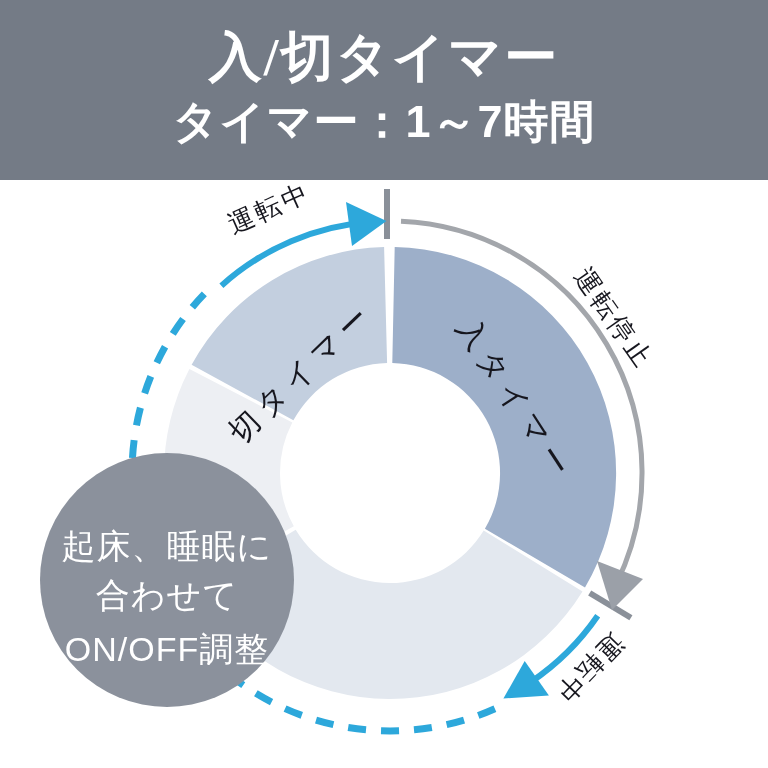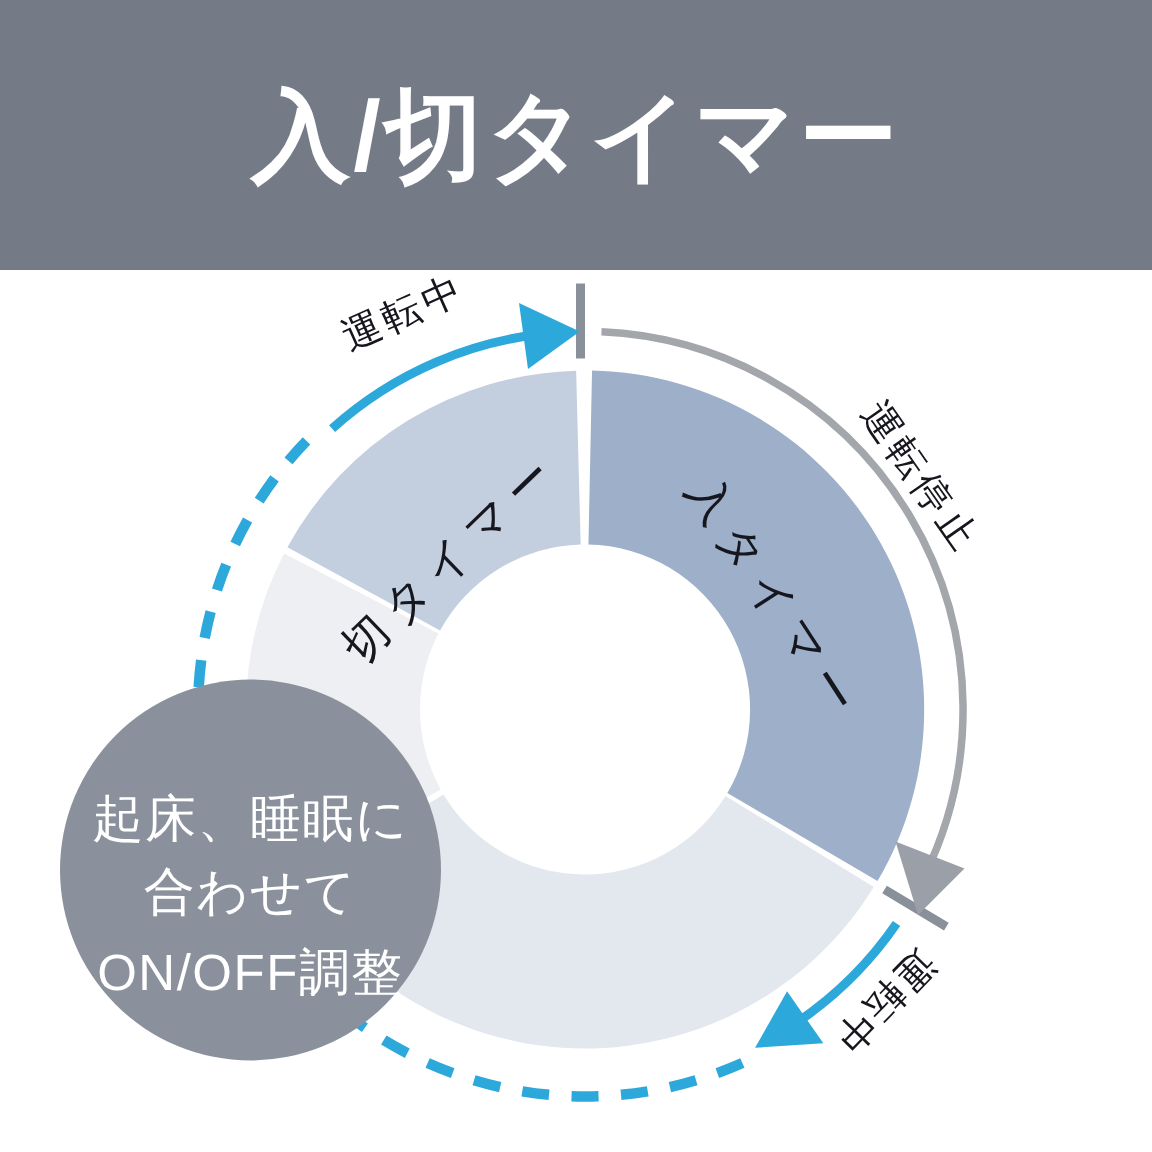--- a/index.html
+++ b/index.html
@@ -7,21 +7,21 @@
     width:768px;height:768px;background:#ffffff;overflow:hidden;
     font-family:"Liberation Sans", sans-serif;
     position:relative;
   }
   .header{
     width:768px;height:180px;background:#747b86;
     display:flex;flex-direction:column;align-items:center;justify-content:center;
     color:#ffffff;
   }
   .title{
-    font-size:66px;font-weight:700;letter-spacing:2px;line-height:1.1;
+    font-size:53px;font-weight:700;letter-spacing:2px;line-height:1.1;font-family:Liberation Serif, serif;
   }
   .subtitle{
     font-size:45px;font-weight:700;letter-spacing:1px;margin-top:6px;
   }
   .diagram{display:block;}
   .seg-label{
     font-size:30px;letter-spacing:7px;fill:#16161e;font-weight:500;
     text-anchor:middle;dominant-baseline:central;
   }
   .arc-label{
@@ -31,20 +31,21 @@
   .badge-line{
     font-size:34px;fill:#ffffff;font-weight:500;
     text-anchor:middle;dominant-baseline:central;letter-spacing:1px;
   }
 </style>
 </head>
 <body>
 
 <div class="header">
   <div class="title">入/切タイマー</div>
+  <div class="subtitle">タイマー：1～7時間</div>
 </div>
 
 <svg class="diagram" width="768" height="588" viewBox="0 180 768 588" xmlns="http://www.w3.org/2000/svg">
 
   <g>
     <path fill="#9dafc9" d="M394.7,247.0 A226,226 0 0 1 585.0,587.4 L484.9,528.7 A110,110 0 0 0 392.3,363.0 Z"></path>
     <path fill="#e3e8ef" d="M582.5,591.4 A226,226 0 0 1 196.3,589.4 L295.7,529.7 A110,110 0 0 0 483.7,530.6 Z"></path>
     <path fill="#edeff3" d="M192.3,582.6 A226,226 0 0 1 189.4,369.0 L292.3,422.4 A110,110 0 0 0 293.8,526.3 Z"></path>
     <path fill="#c3cfdf" d="M191.6,364.8 A226,226 0 0 1 384.1,247.1 L387.1,363.0 A110,110 0 0 0 293.4,420.3 Z"></path>
   </g>

